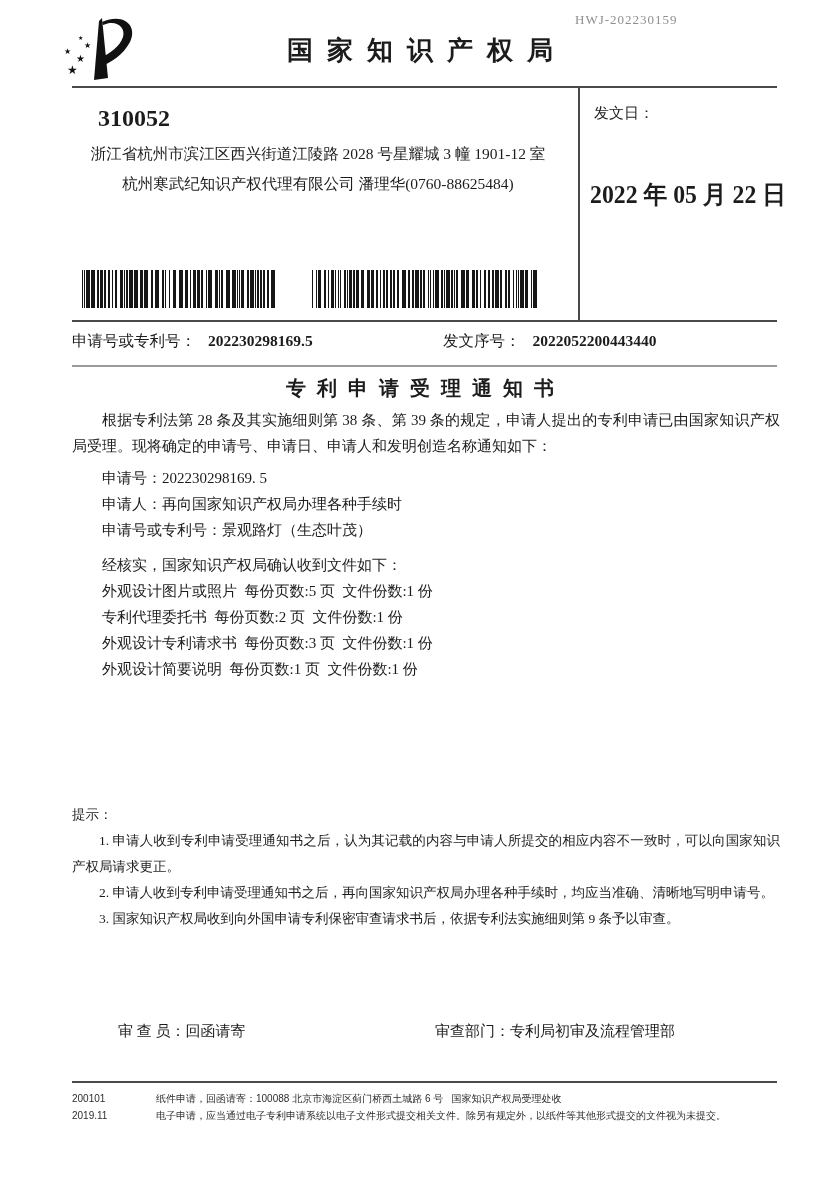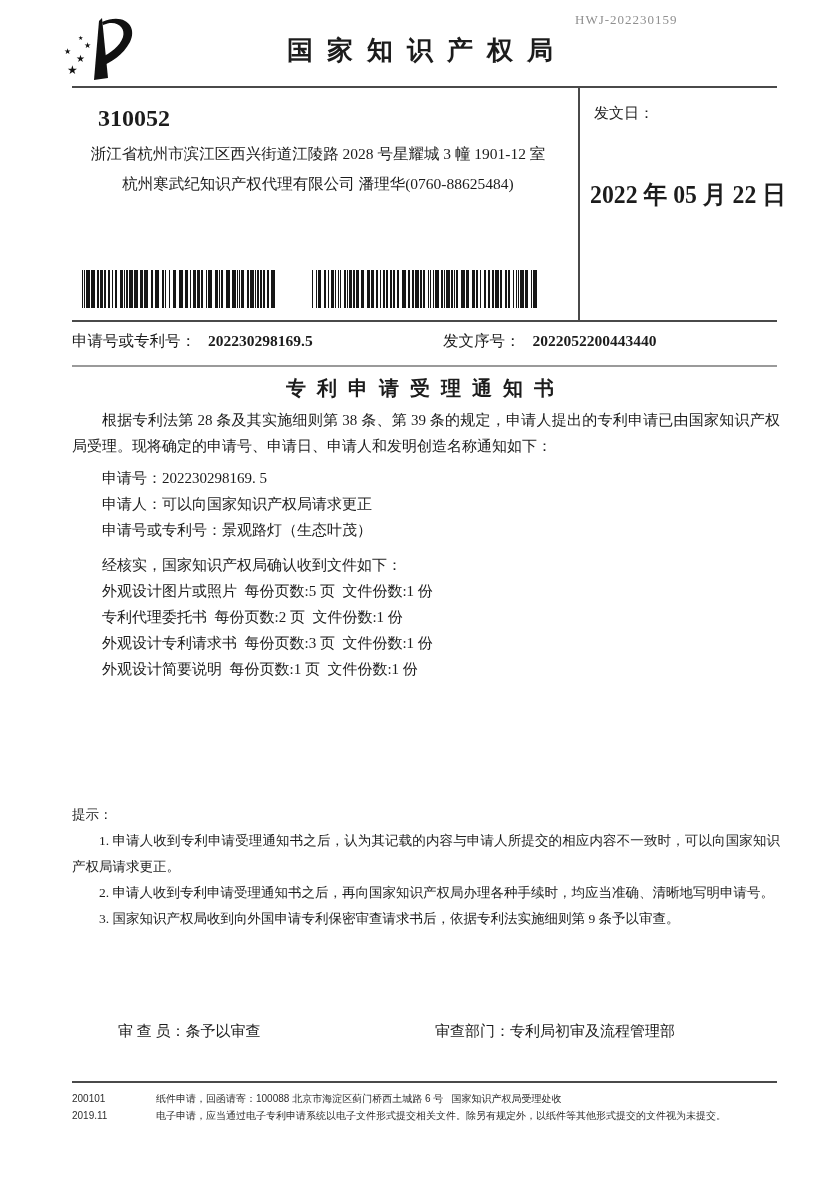--- a/index.html
+++ b/index.html
@@ -229,42 +229,42 @@
 
   <div class="abs hr hr3"></div>
 
   <div class="abs notice-title">专利申请受理通知书</div>
 
   <div class="abs body-block">
     <p class="intro">根据专利法第 28 条及其实施细则第 38 条、第 39 条的规定，申请人提出的专利申请已由国家知识产权局受理。现将确定的申请号、申请日、申请人和发明创造名称通知如下：</p>
 
     <div class="details">
       <div class="detail-line"><span>申请号：</span><span>202230298169. 5</span></div>
-      <div class="detail-line"><span>申请人：</span><span>可以向国家知识产权局请求更正</span></div>
+      <div class="detail-line"><span>申请人：</span><span>再向国家知识产权局办理各种手续时</span></div>
       <div class="detail-line"><span>申请号或专利号：</span><span>景观路灯（生态叶茂）</span></div>
     </div>
 
     <div class="received">
       <div class="detail-line">经核实，国家知识产权局确认收到文件如下：</div>
       <div class="file-line">外观设计图片或照片  每份页数:5 页  文件份数:1 份</div>
       <div class="file-line">专利代理委托书  每份页数:2 页  文件份数:1 份</div>
       <div class="file-line">外观设计专利请求书  每份页数:3 页  文件份数:1 份</div>
       <div class="file-line">外观设计简要说明  每份页数:1 页  文件份数:1 份</div>
     </div>
   </div>
 
   <div class="abs tips">
     <p class="tips-label">提示：</p>
     <p>1. 申请人收到专利申请受理通知书之后，认为其记载的内容与申请人所提交的相应内容不一致时，可以向国家知识产权局请求更正。</p>
     <p>2. 申请人收到专利申请受理通知书之后，再向国家知识产权局办理各种手续时，均应当准确、清晰地写明申请号。</p>
     <p>3. 国家知识产权局收到向外国申请专利保密审查请求书后，依据专利法实施细则第 9 条予以审查。</p>
   </div>
 
   <div class="abs signoff">
-    <span class="examiner"><span>审 查 员：</span><span>条予以审查</span></span>
+    <span class="examiner"><span>审 查 员：</span><span>回函请寄</span></span>
     <span class="department"><span>审查部门：</span><span>专利局初审及流程管理部</span></span>
   </div>
 
   <div class="abs hr hr4"></div>
 
   <div class="abs footer">
     <div class="footer-row">
       <span class="footer-code">200101</span>
       <span class="footer-text">纸件申请，回函请寄：100088 北京市海淀区蓟门桥西土城路 6 号   国家知识产权局受理处收</span>
     </div>

